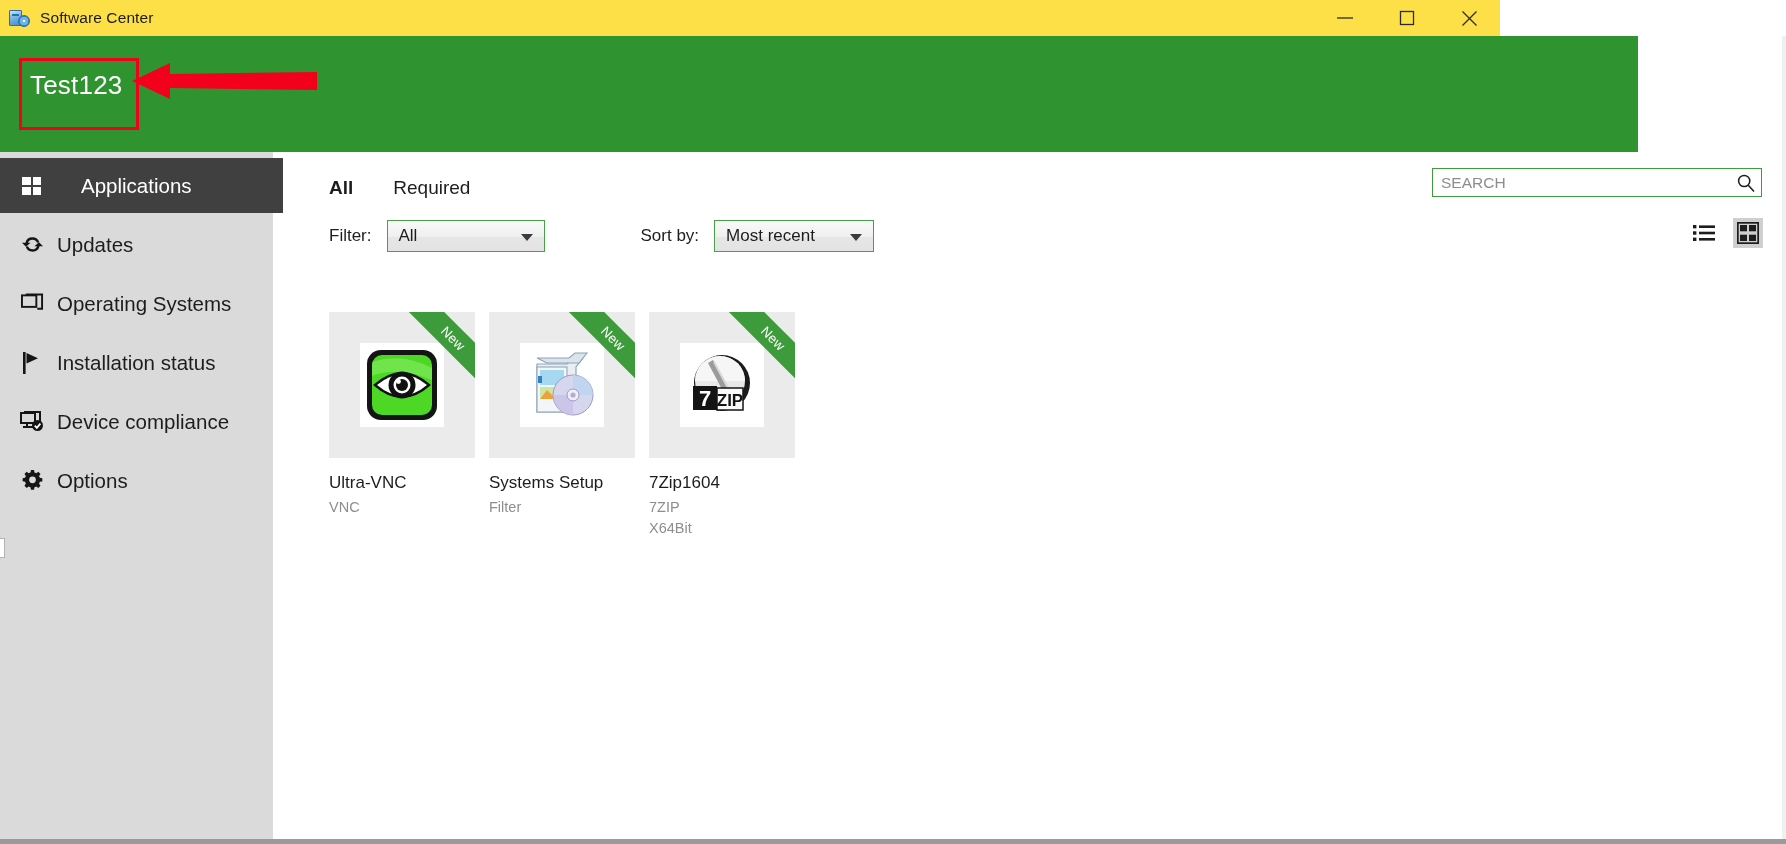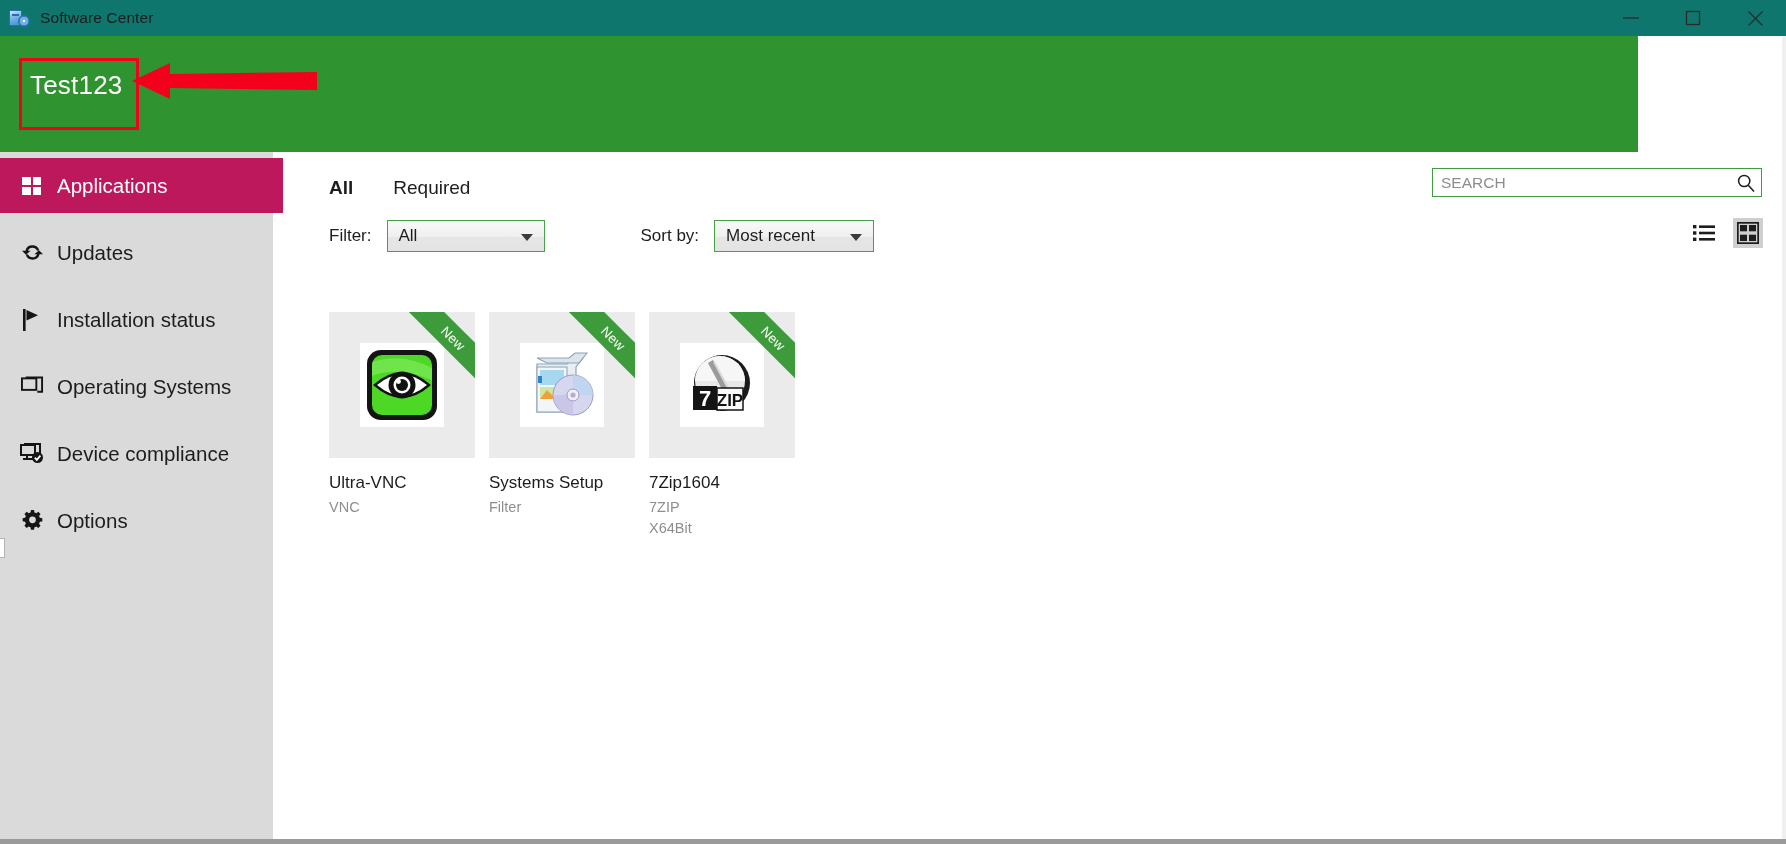--- a/index.html
+++ b/index.html
@@ -11,22 +11,22 @@
   }
   #app {
     position: relative;
     width: 1786px; height: 844px;
     background: #ffffff;
   }
 
   
   .titlebar {
     position: absolute; left: 0; top: 0;
-    width: 1786px; height: 36px;
-    background: #0f766e;
+    width: 1500px; height: 36px;
+    background: #fde047;
     display: flex; align-items: center;
   }
   .title-icon {
     margin-left: 9px; width: 22px; height: 22px;
     position: relative; flex: 0 0 auto;
   }
   .ti-box {
     position: absolute; left: 0; top: 3px;
     width: 13px; height: 16px;
     background: linear-gradient(160deg,#cfe6f7 0%,#7db8e8 40%,#3f8fd0 100%);
@@ -90,33 +90,34 @@
   }
   .nav-item {
     height: 55px;
     display: flex; align-items: center;
     padding-left: 19px;
     color: #1d1d1d;
     font-size: 20.5px;
     cursor: default;
   }
   .nav-item.active {
-    background: #be185d;
+    background: #404040;
     color: #ffffff;
     width: 301px;
+    gap: 24px;
   }
   .nav-ico {
     width: 26px; height: 24px;
     margin-right: 12px;
     display: flex; align-items: center; justify-content: center;
     flex: 0 0 auto;
   }
   .nav-ico svg { display: block; }
   .nav-item:nth-child(1) { margin-top: 6px; }
-  .nav-item:nth-child(n+2) { margin-top: 12px; }
+  .nav-item:nth-child(n+2) { margin-top: 4px; }
 
   
   .content {
     position: absolute; left: 283px; top: 152px;
     width: 1513px; height: 688px;
     background: #ffffff;
   }
   .tabs {
     position: absolute; left: 46px; top: 25px;
     display: flex; align-items: baseline; gap: 40px;
@@ -287,36 +288,36 @@
         <svg width="23" height="23" viewBox="0 0 24 24">
           <path d="M12 4.5a7.5 7.5 0 0 1 7.1 5.1l-2.4 0.6A5.1 5.1 0 0 0 12 7 5 5 0 0 0 7.2 10.2L10 10.2 5.2 14.3 1 10.2l3.6 0A7.5 7.5 0 0 1 12 4.5z" fill="#151515"></path>
           <path d="M12 19.5a7.5 7.5 0 0 1-7.1-5.1l2.4-0.6A5.1 5.1 0 0 0 12 17a5 5 0 0 0 4.8-3.2L14 13.8 18.8 9.7 23 13.8l-3.6 0A7.5 7.5 0 0 1 12 19.5z" fill="#151515"></path>
         </svg>
       </span>
       <span>Updates</span>
     </div>
 
     <div class="nav-item">
       <span class="nav-ico">
+        <svg width="23" height="22" viewBox="0 0 24 22">
+          <rect x="1" y="2" width="15" height="12" fill="none" stroke="#151515" stroke-width="2"></rect>
+          <path d="M6 2 V1 H22 V16 H17" fill="none" stroke="#151515" stroke-width="2"></path>
+        </svg>
+      </span>
+      <span>Operating Systems</span>
+    </div>
+
+    <div class="nav-item">
+      <span class="nav-ico">
         <svg width="20" height="24" viewBox="0 0 20 24">
           <rect x="1" y="1" width="2.6" height="22" fill="#151515"></rect>
           <path d="M4.5 2 L16 7.3 L4.5 12.6 Z" fill="#151515"></path>
         </svg>
       </span>
       <span>Installation status</span>
-    </div>
-
-    <div class="nav-item">
-      <span class="nav-ico">
-        <svg width="23" height="22" viewBox="0 0 24 22">
-          <rect x="1" y="2" width="15" height="12" fill="none" stroke="#151515" stroke-width="2"></rect>
-          <path d="M6 2 V1 H22 V16 H17" fill="none" stroke="#151515" stroke-width="2"></path>
-        </svg>
-      </span>
-      <span>Operating Systems</span>
     </div>
 
     <div class="nav-item">
       <span class="nav-ico">
         <svg width="24" height="22" viewBox="0 0 24 22">
           <rect x="1" y="2" width="14" height="10" fill="none" stroke="#151515" stroke-width="2"></rect>
           <path d="M5 2 V1 H20 V11" fill="none" stroke="#151515" stroke-width="2"></path>
           <path d="M3 16 h10" stroke="#151515" stroke-width="2"></path>
           <path d="M7 12 v4" stroke="#151515" stroke-width="2"></path>
           <circle cx="17.5" cy="14.5" r="5.5" fill="#151515"></circle>

